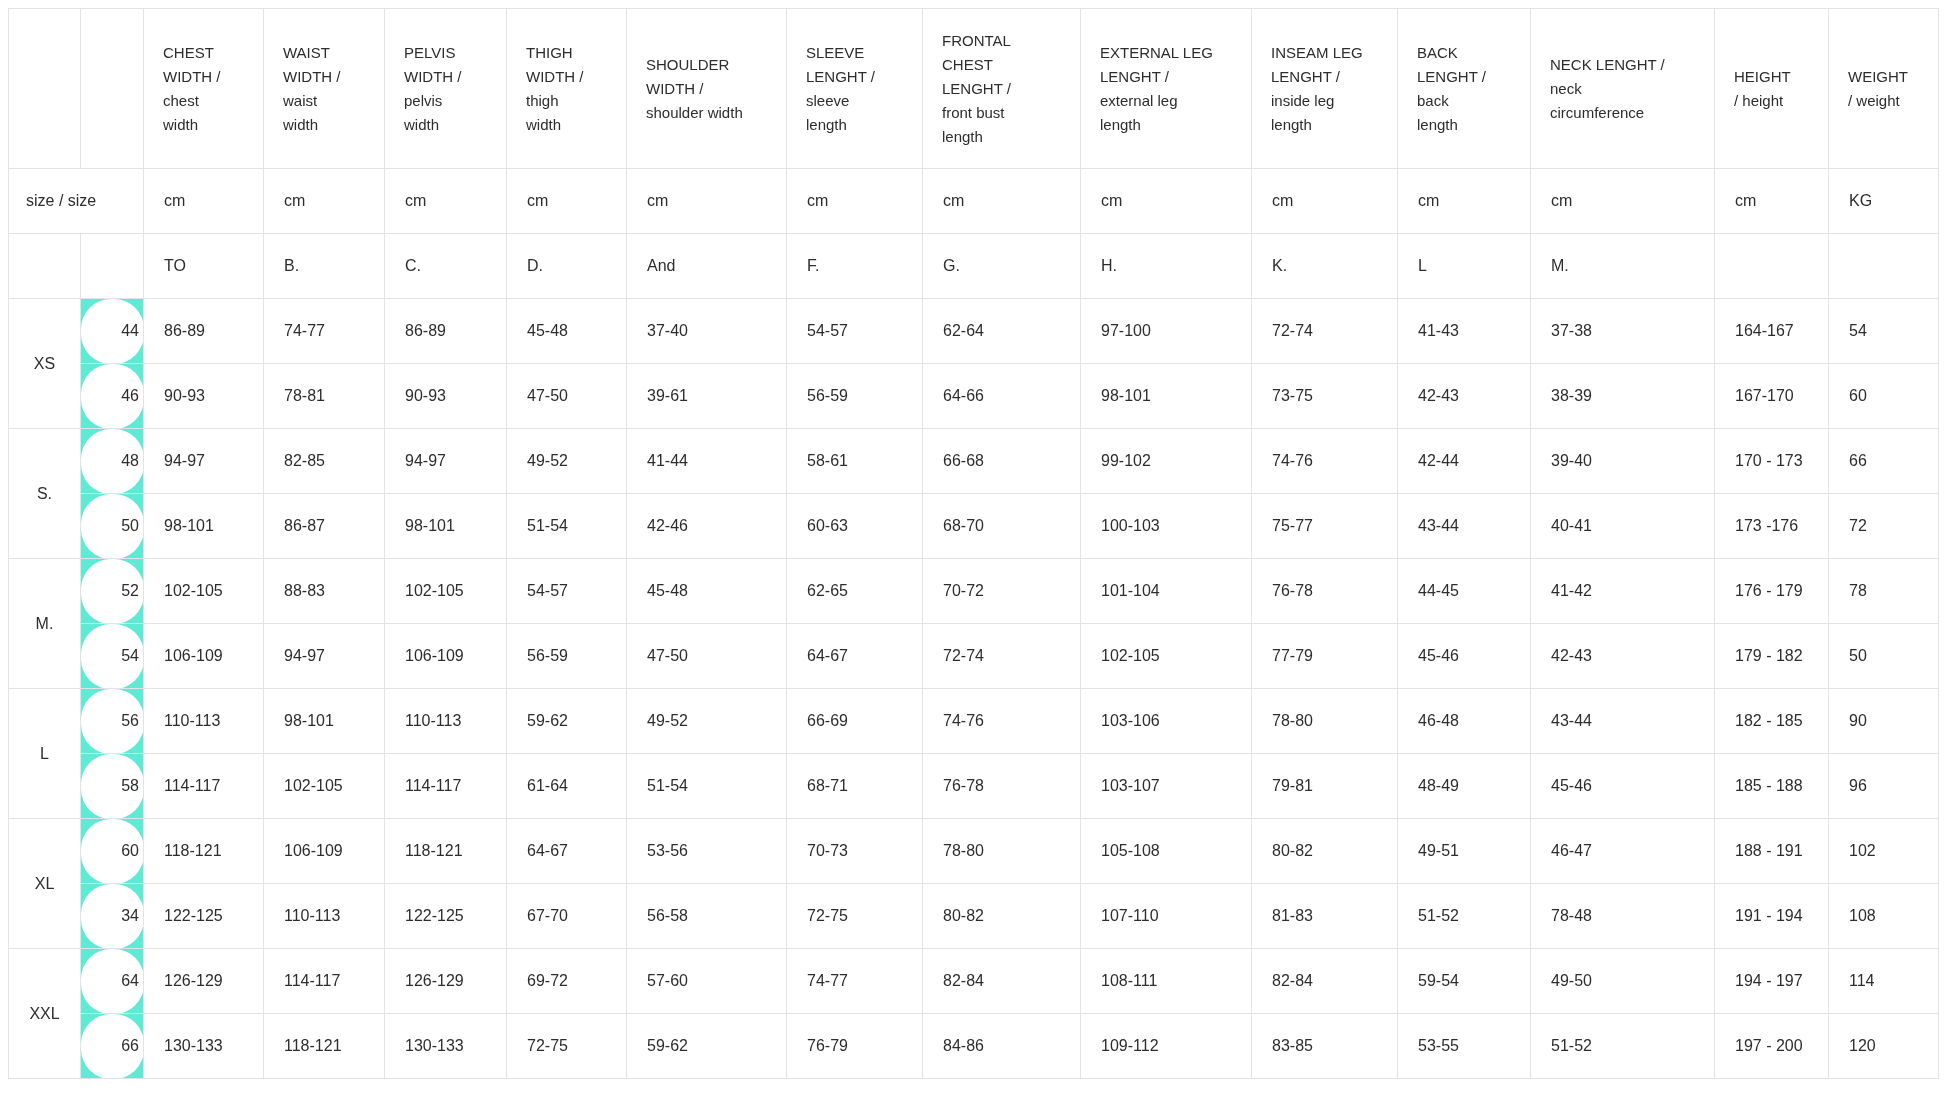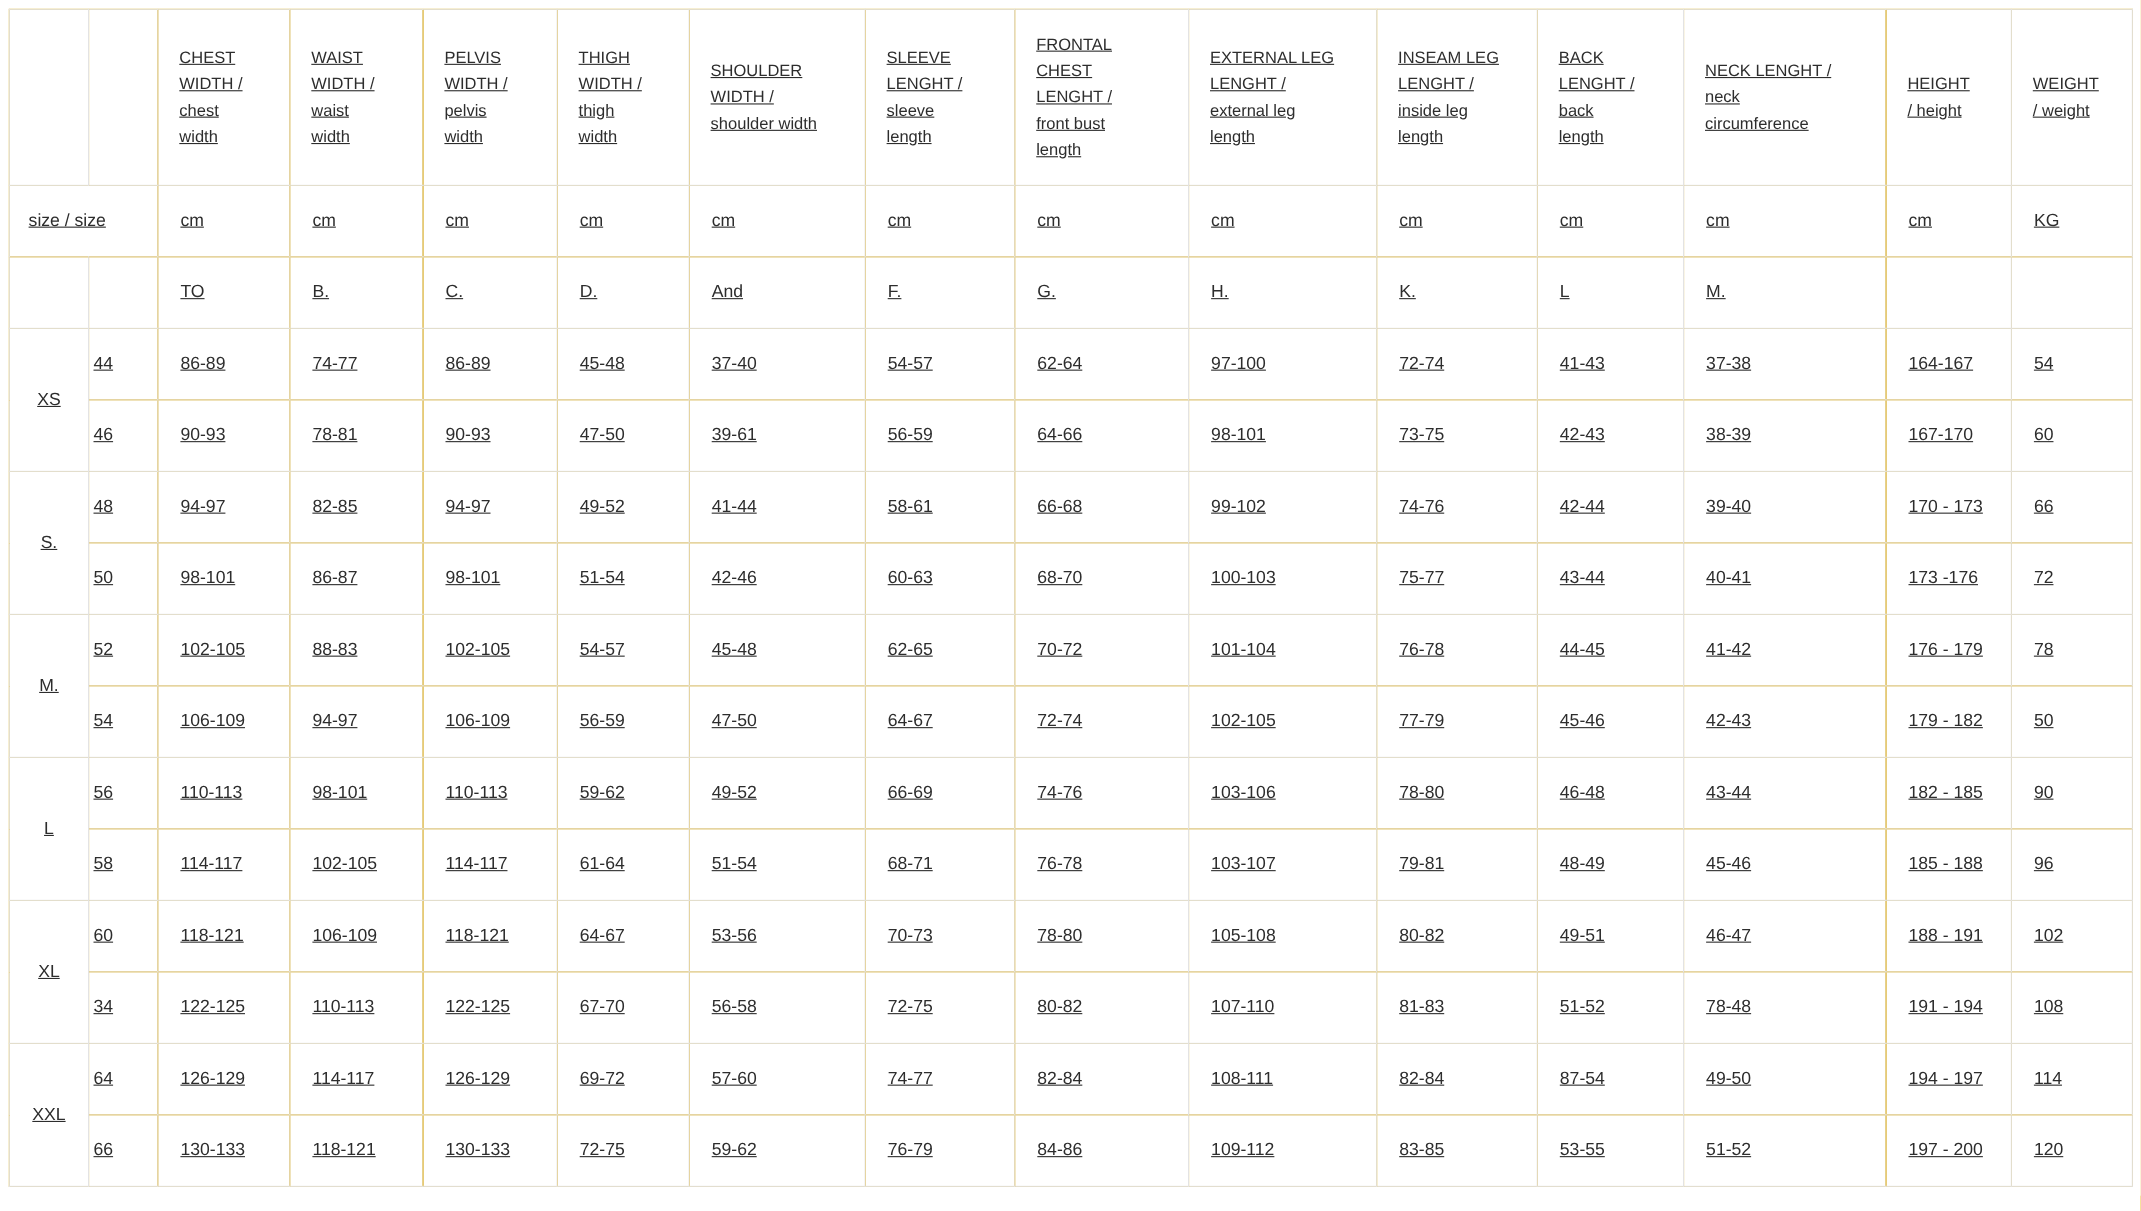--- a/index.html
+++ b/index.html
@@ -10,22 +10,21 @@
     color: #2d2d2d;
   }
   .page {
     padding: 8px;
     width: 1930px;
   }
   table.chart {
     border-collapse: collapse;
     table-layout: fixed;
     width: 1930px;
-    background: #eab308;
-    text-decoration: underline;
+    background: #5eead4;
   }
   .chart th, .chart td {
     border: 1px solid #e3e3e3;
     font-weight: normal;
     font-size: 16px;
     color: #2d2d2d;
     text-align: left;
     vertical-align: middle;
     padding: 0 8px 0 20px;
     height: 65px;
@@ -38,22 +37,23 @@
     font-size: 15px;
     line-height: 24px;
     white-space: pre-line;
     padding-left: 19px;
   }
   .chart .size-group-col {
     text-align: center;
     padding: 16px 4px;
   }
   .chart .size-num-col {
-    text-align: left;
+    text-align: right;
     padding: 0 4px;
+    border-radius: 30px;
   }
   .chart .size-label-cell {
     padding-left: 17px;
     margin-top: 40px;
   }
 </style>
 </head>
 <body>
 
 <div class="page">
@@ -332,21 +332,21 @@
           <td class="size-num-col">64</td>
           <td>126-129</td>
           <td>114-117</td>
           <td>126-129</td>
           <td>69-72</td>
           <td>57-60</td>
           <td>74-77</td>
           <td>82-84</td>
           <td>108-111</td>
           <td>82-84</td>
-          <td>87-54</td>
+          <td>59-54</td>
           <td>49-50</td>
           <td>194 - 197</td>
           <td>114</td>
         </tr>
         <tr>
           <td class="size-num-col">66</td>
           <td>130-133</td>
           <td>118-121</td>
           <td>130-133</td>
           <td>72-75</td>

